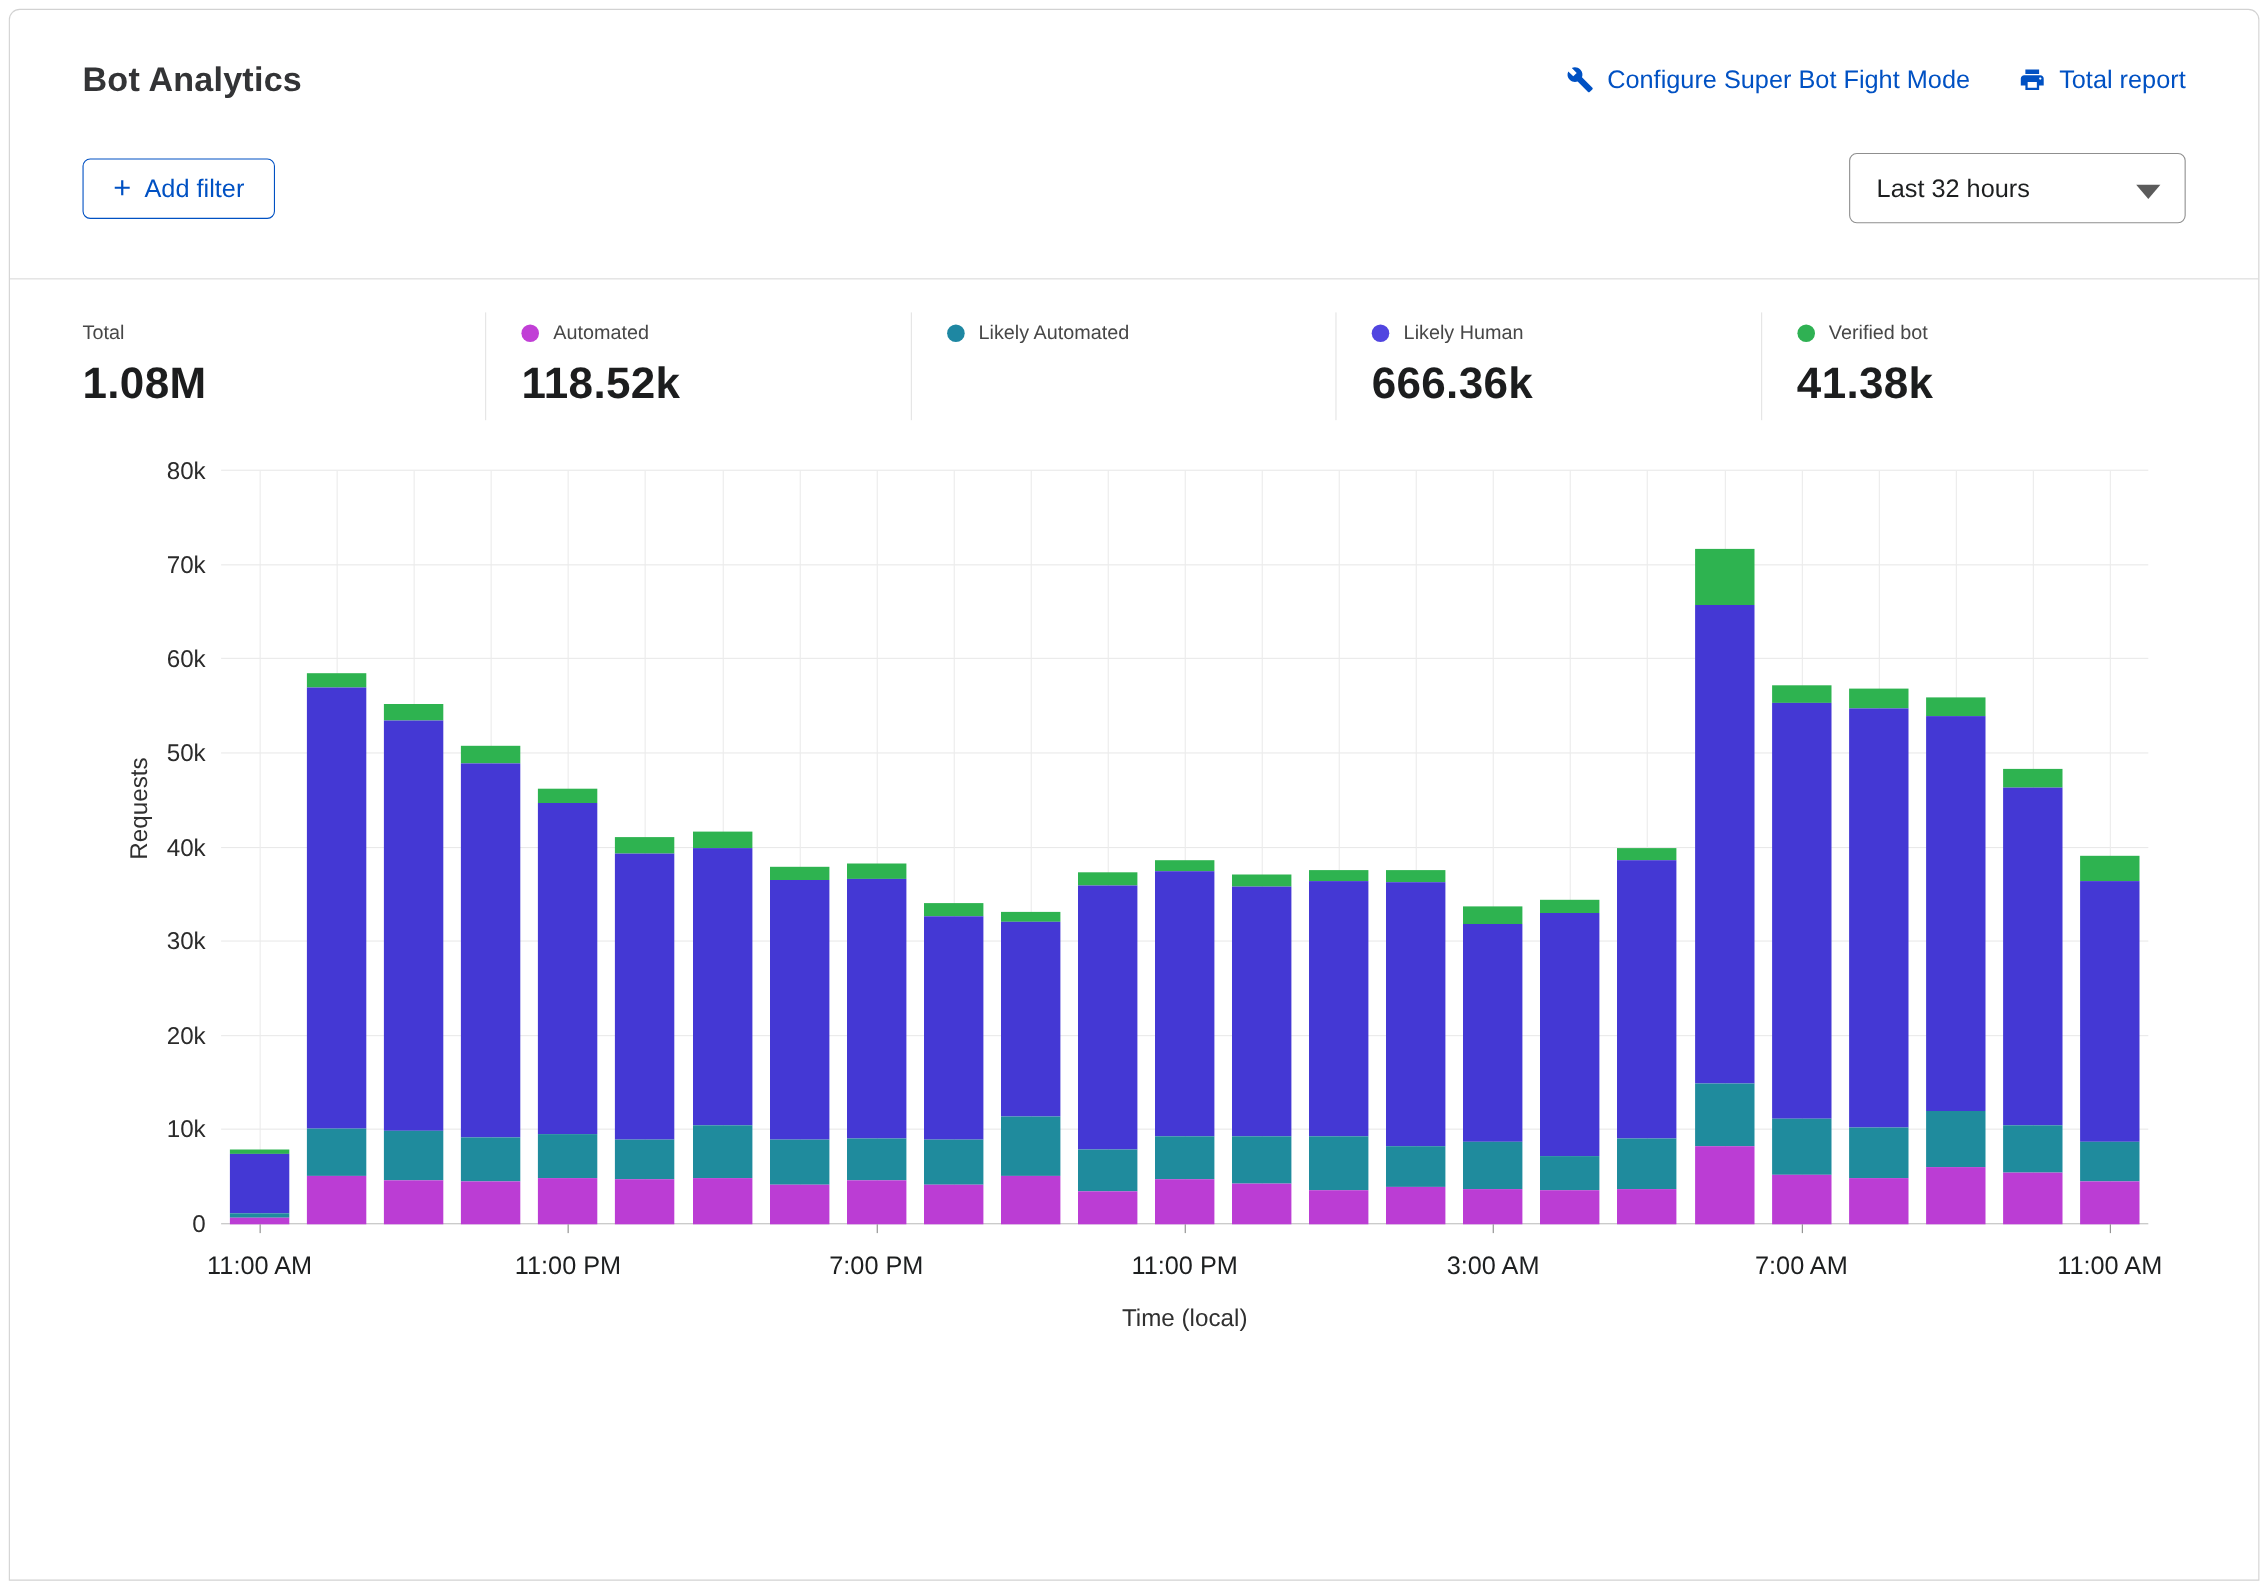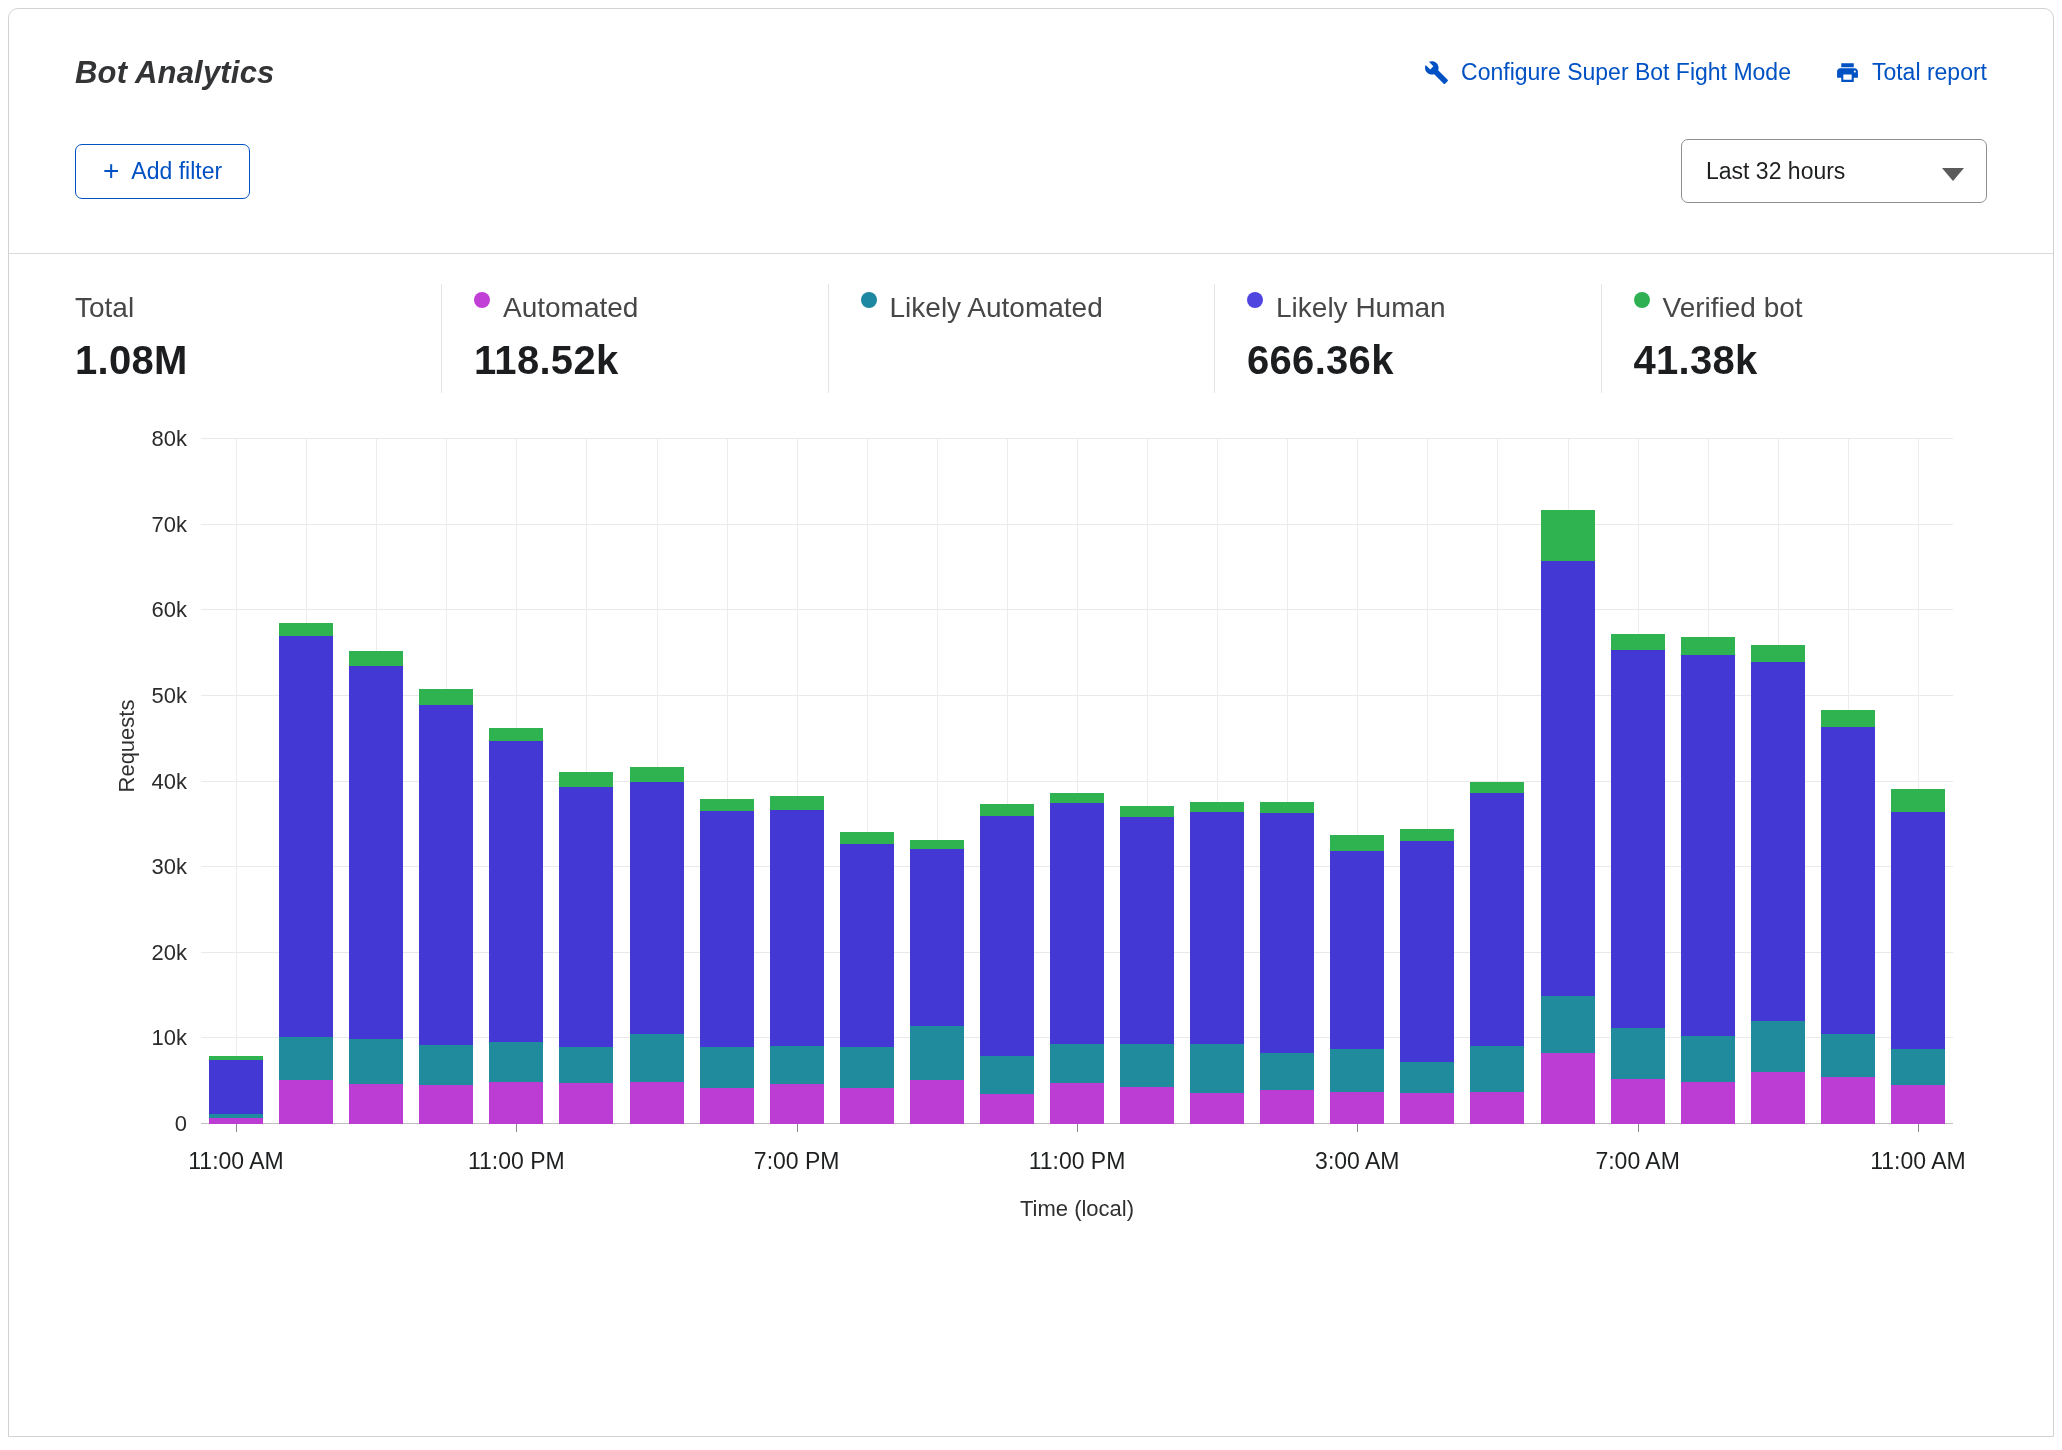--- a/index.html
+++ b/index.html
@@ -4,21 +4,21 @@
 <style>
   * { margin:0; padding:0; box-sizing:border-box; }
   html,body { width:2062px; height:1450px; background:#fff; overflow:hidden;
     font-family:"Liberation Sans", sans-serif; color:#1d1f20; }
 
   .card { position:absolute; left:8px; top:8px; width:2046px; height:1429px;
     background:#fff; border:1px solid #d2d2d2; border-radius:10px 10px 0 0; }
 
   .card-header { padding:46px 66px 50px 66px; border-bottom:1px solid #dadada; }
   .header-row { display:flex; justify-content:space-between; align-items:flex-start; }
-  .page-title { font-size:31px; font-weight:700; color:#333436; letter-spacing:.2px;font-style:italic; }
+  .page-title { font-size:31px; font-weight:700; color:#333436; letter-spacing:.2px; }
   .header-links { display:flex; gap:44px; align-items:center; margin-top:4px; }
   .hlink { display:flex; align-items:center; gap:12px; color:#0051c3; font-size:23px; cursor:pointer; }
   .hlink svg { display:block; }
 
   .controls-row { display:flex; justify-content:space-between; align-items:center; margin-top:48px; }
   .btn-add-filter { display:inline-flex; align-items:center; gap:12px; border:1px solid #0051c3;
     border-radius:7px; color:#0051c3; background:#fff; font-size:23px; padding:13px 27px; cursor:pointer;
     font-family:"Liberation Sans", sans-serif; }
   .btn-add-filter .plus { font-size:28px; line-height:20px; font-weight:400; }
   .select { position:relative; width:306px; height:64px; border:1px solid #8f8f8f; border-radius:7px;
@@ -27,21 +27,21 @@
     border-left:11px solid transparent; border-right:11px solid transparent; border-top:13px solid #5b5b5b; }
 
   .card-body { padding:0 66px; }
   .section-title-row { display:flex; align-items:center; gap:16px; margin-top:50px; }
   .section-title { font-size:27px; font-weight:700; color:#333436; }
 
   .stats { display:flex; margin-top:30px; }
   .stat { width:400px; padding:8px 0 10px 0; }
   .stat + .stat { border-left:1px solid #e4e4e4; padding-left:32px; }
   .stat:first-child { width:380px; }
-  .stat-label { display:flex; gap:13px; font-size:28px; color:#474747; }
+  .stat-label { display:flex; align-items:center; gap:13px; font-size:18px; color:#474747; }
   .dot { width:16px; height:16px; border-radius:50%; flex:0 0 auto; }
   .stat-value { margin-top:14px; font-size:40px; font-weight:700; color:#1c1d1e; letter-spacing:.3px; }
 
   .chart { position:relative; margin-top:40px; height:800px; }
   .plot { position:absolute; left:126px; top:6px; width:1752px; height:685px; }
   .hgrid { position:absolute; left:0; width:100%; height:1px; background:#e9e9e9; }
   .hgrid.zero { background:#bfbfbf; }
   .ylabels { position:absolute; left:0; top:6px; width:112px; height:685px; }
   .ylabels div { position:absolute; right:0; width:112px; text-align:right; font-size:22px; color:#2b2b2b; }
   .y-axis-title { position:absolute; left:-28px; top:300px; width:160px; text-align:center;

